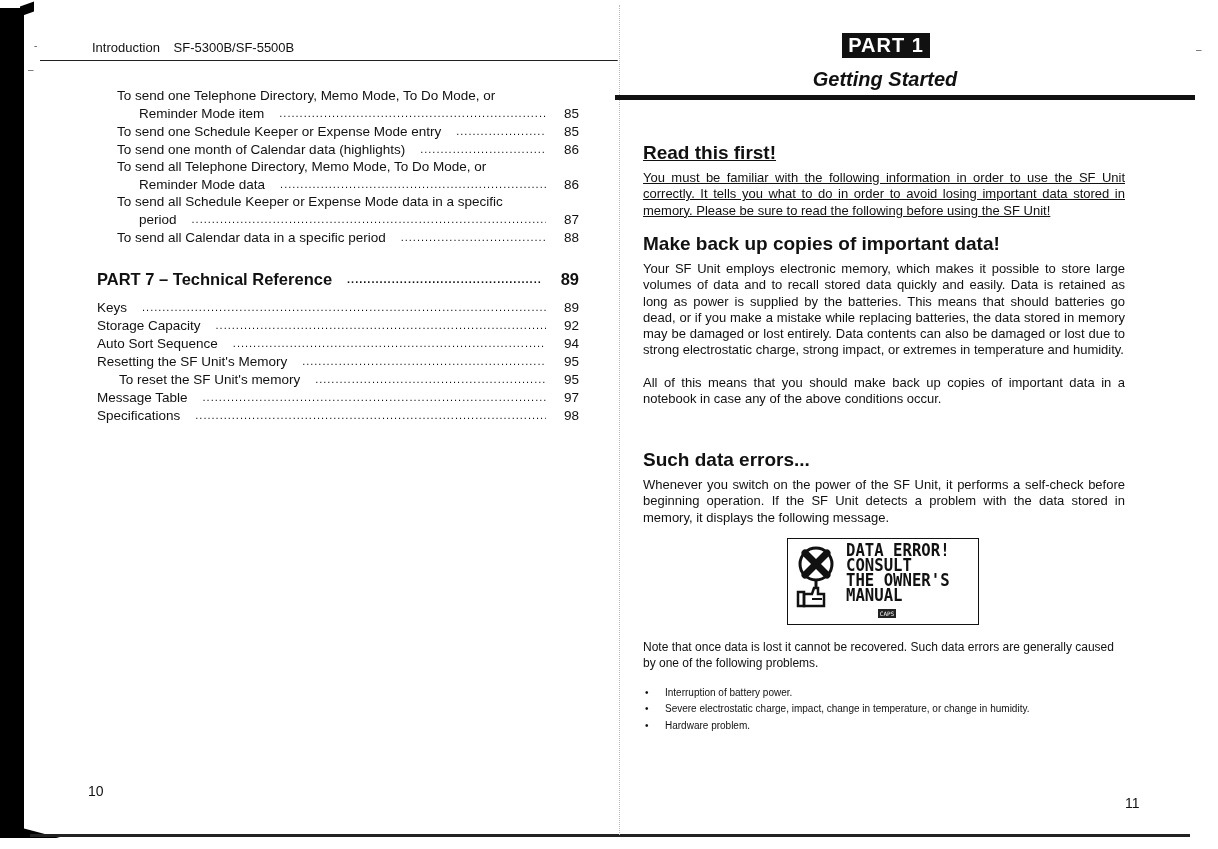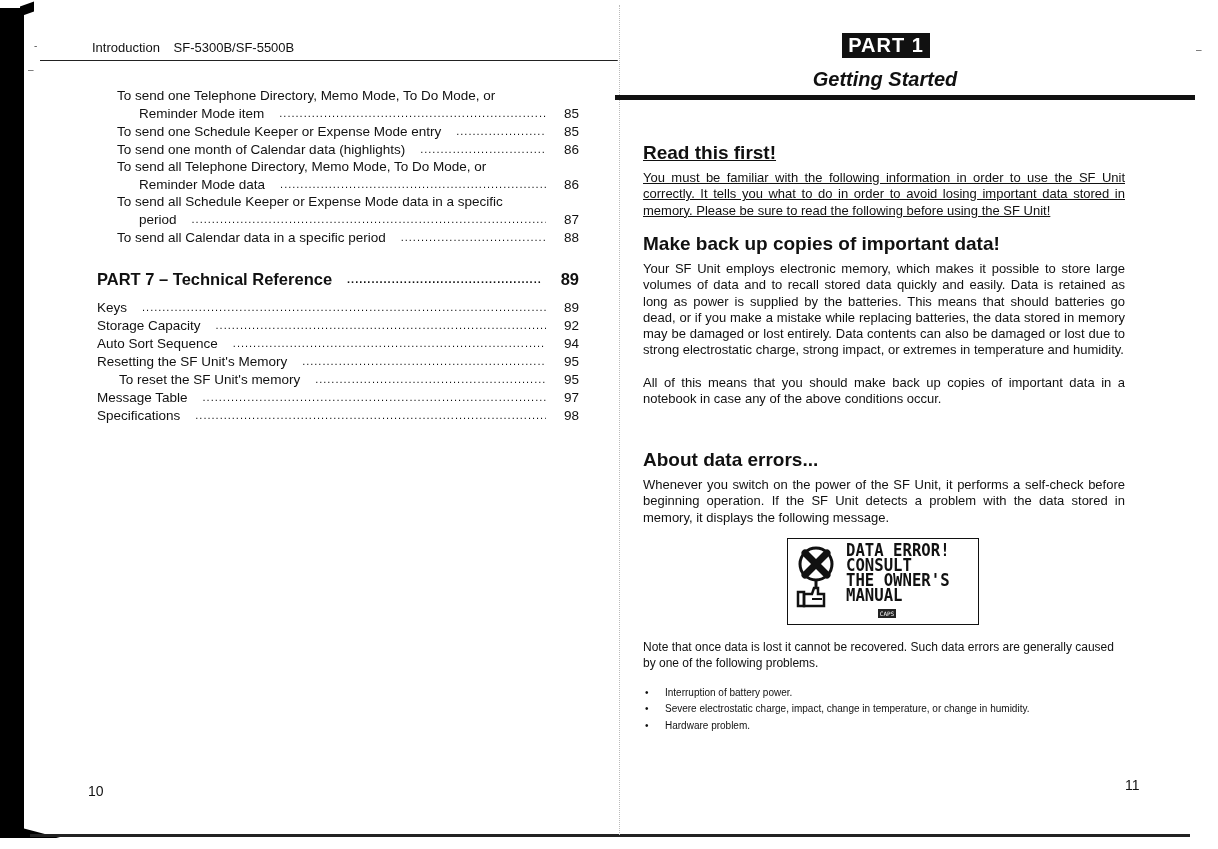--- a/index.html
+++ b/index.html
@@ -42,21 +42,21 @@
   .section h2 { margin: 0 0 6px 0; font-size: 19px; font-weight: bold; }
   .section p { margin: 0; font-size: 13px; line-height: 16.3px; text-align: justify; }
   .lcd-box { left: 787px; top: 538px; width: 190px; height: 85px; border: 1.5px solid #111; }
   .lcd-icon { position: absolute; left: 6px; top: 5px; width: 44px; height: 70px; }
   .lcd-text { position: absolute; left: 58px; top: 4px; font-family: "DejaVu Sans Mono", monospace; font-size: 17px; line-height: 15px; font-weight: bold; letter-spacing: 0px; transform: scaleX(0.92); transform-origin: left top; white-space: pre; }
   .lcd-caps { position: absolute; left: 90px; top: 70px; width: 18px; height: 9px; background: #222; color: #fff; font-size: 6px; line-height: 9px; text-align: center; font-family: "DejaVu Sans Mono", monospace; }
   .note { left: 643px; top: 639px; width: 482px; font-size: 12px; line-height: 16.3px; }
   .bullets { left: 643px; top: 685px; width: 482px; font-size: 10px; line-height: 16.3px; margin: 0; padding: 0; list-style: none; }
   .bullets li { position: relative; padding-left: 22px; text-align: justify; }
   .bullets li:before { content: "•"; position: absolute; left: 2px; top: 0; }
-  .right-pagenum { left: 1125px; top: 777px; font-size: 14px; }
+  .right-pagenum { left: 1125px; top: 795px; font-size: 14px; }
 </style>
 </head>
 <body>
 
 <div class="abs binding-edge"></div>
 <div class="abs binding-bottom"></div>
 <div class="abs bottom-rule"></div>
 <div class="abs center-fold"></div>
 <div class="abs mark" style="left:34px;top:40px;">-</div>
 <div class="abs mark" style="left:28px;top:64px;">–</div>
@@ -171,21 +171,21 @@
   <p>You must be familiar with the following information in order to use the SF Unit correctly. It tells you what to do in order to avoid losing important data stored in memory. Please be sure to read the following before using the SF Unit!</p>
 </div>
 
 <div class="abs section" style="top:233px;">
   <h2>Make back up copies of important data!</h2>
   <p>Your SF Unit employs electronic memory, which makes it possible to store large volumes of data and to recall stored data quickly and easily. Data is retained as long as power is supplied by the batteries. This means that should batteries go dead, or if you make a mistake while replacing batteries, the data stored in memory may be damaged or lost entirely. Data contents can also be damaged or lost due to strong electrostatic charge, strong impact, or extremes in temperature and humidity.</p>
   <p style="margin-top:16px;">All of this means that you should make back up copies of important data in a notebook in case any of the above conditions occur.</p>
 </div>
 
 <div class="abs section" style="top:449px;">
-  <h2>About data errors...</h2>
+  <h2>Such data errors...</h2>
   <p>Whenever you switch on the power of the SF Unit, it performs a self-check before beginning operation. If the SF Unit detects a problem with the data stored in memory, it displays the following message.</p>
 </div>
 
 <div class="abs lcd-box">
   <svg class="lcd-icon" viewBox="0 0 44 70">
     <circle cx="22" cy="20" r="16" fill="none" stroke="#111" stroke-width="3"></circle>
     <line x1="11" y1="9" x2="33" y2="31" stroke="#111" stroke-width="7" stroke-linecap="round"></line>
     <line x1="33" y1="9" x2="11" y2="31" stroke="#111" stroke-width="7" stroke-linecap="round"></line>
     <line x1="22" y1="36" x2="22" y2="44" stroke="#111" stroke-width="3"></line>
     <rect x="4" y="48" width="6" height="14" fill="none" stroke="#111" stroke-width="2.5"></rect>

